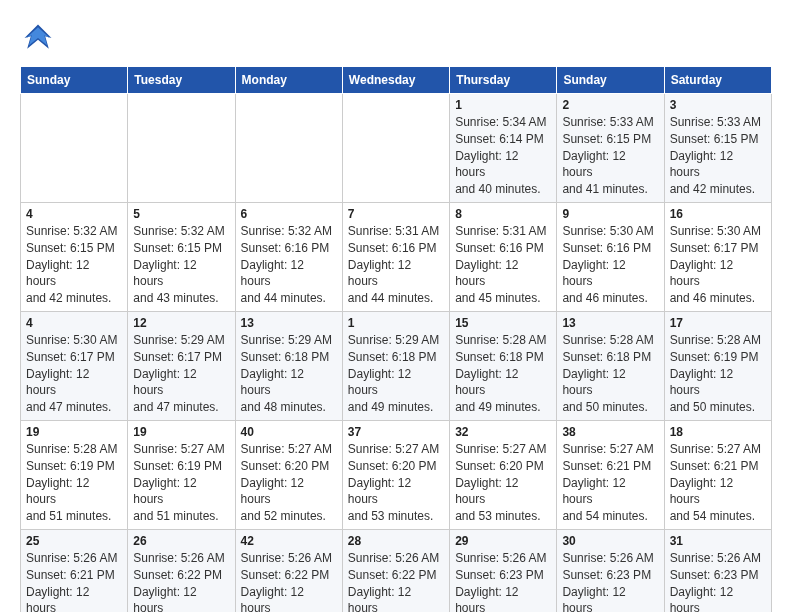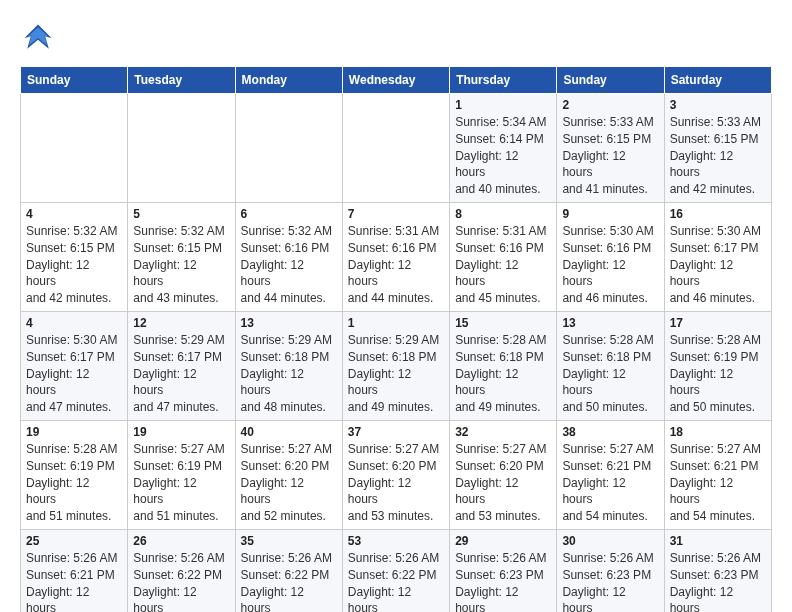--- a/index.html
+++ b/index.html
@@ -230,25 +230,25 @@
       <tr>
         <td>
           <div class="day-number">25</div>
           <div class="day-info">Sunrise: 5:26 AM<br>Sunset: 6:21 PM<br>Daylight: 12 hours<br>and 54 minutes.</div>
         </td>
         <td>
           <div class="day-number">26</div>
           <div class="day-info">Sunrise: 5:26 AM<br>Sunset: 6:22 PM<br>Daylight: 12 hours<br>and 55 minutes.</div>
         </td>
         <td>
-          <div class="day-number">35</div>
+          <div class="day-number">42</div>
           <div class="day-info">Sunrise: 5:26 AM<br>Sunset: 6:22 PM<br>Daylight: 12 hours<br>and 55 minutes.</div>
         </td>
         <td>
-          <div class="day-number">53</div>
+          <div class="day-number">28</div>
           <div class="day-info">Sunrise: 5:26 AM<br>Sunset: 6:22 PM<br>Daylight: 12 hours<br>and 56 minutes.</div>
         </td>
         <td>
           <div class="day-number">29</div>
           <div class="day-info">Sunrise: 5:26 AM<br>Sunset: 6:23 PM<br>Daylight: 12 hours<br>and 56 minutes.</div>
         </td>
         <td>
           <div class="day-number">30</div>
           <div class="day-info">Sunrise: 5:26 AM<br>Sunset: 6:23 PM<br>Daylight: 12 hours<br>and 57 minutes.</div>
         </td>

